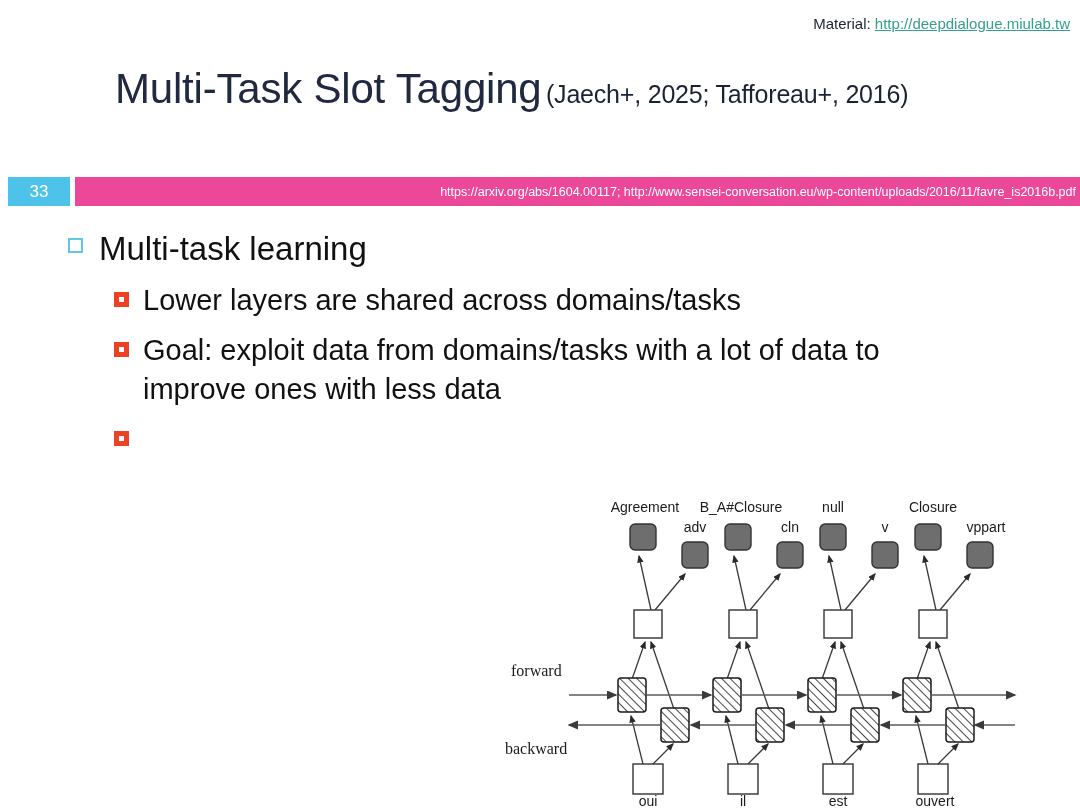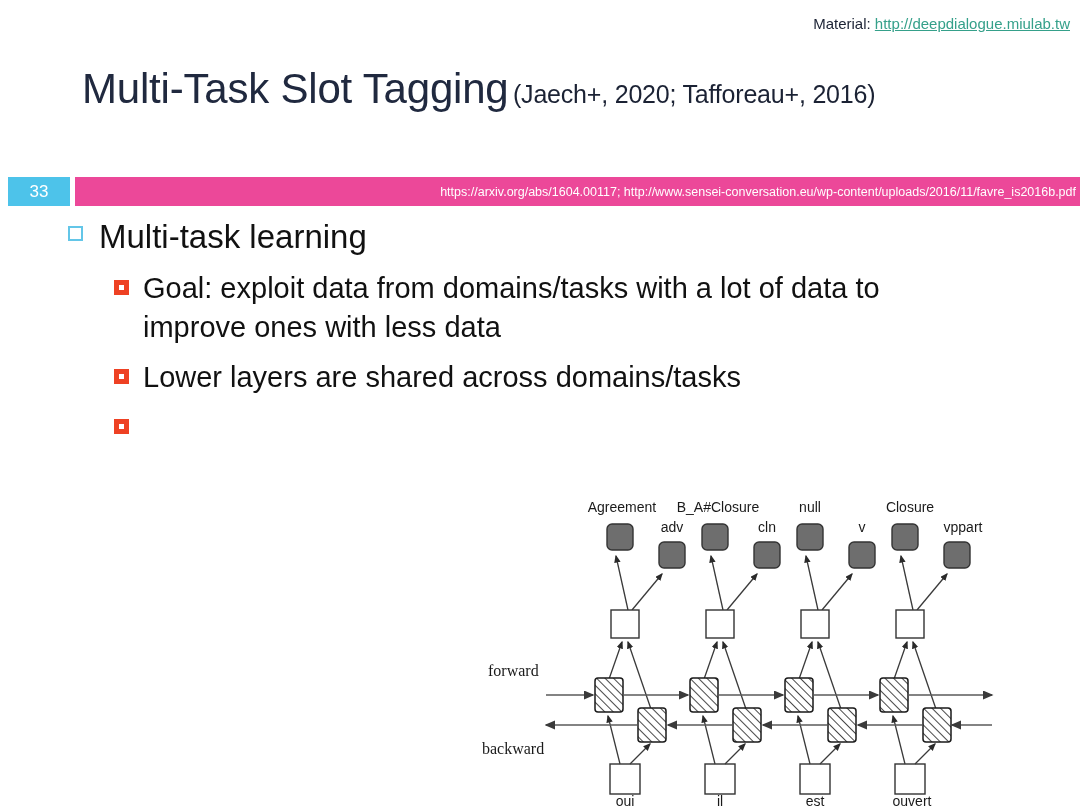--- a/index.html
+++ b/index.html
@@ -36,20 +36,21 @@
     left: 82px;
     top: 66px;
     width: 940px;
   }
   .title-main {
     font-size: 42px;
     line-height: 46px;
     color: #20293f;
     font-weight: normal;
     letter-spacing: -0.2px;
+    margin-left: 33px;
   }
   .title-cite {
     font-size: 25px;
     letter-spacing: -0.2px;
   }
 
   
   .slide-band {
     position: absolute;
     left: 8px;
@@ -84,21 +85,21 @@
     justify-content: flex-end;
     padding-right: 12px;
     box-sizing: border-box;
     white-space: nowrap;
   }
 
   
   .bullets {
     position: absolute;
     left: 68px;
-    top: 216px;
+    top: 228px;
     width: 960px;
   }
   .bullet-l1 {
     display: flex;
     align-items: flex-start;
     margin-bottom: 12px;
   }
   .marker-l1 {
     width: 15px;
     height: 15px;
@@ -142,21 +143,21 @@
   .bullet-l2-text {
     font-size: 29px;
     line-height: 39px;
     color: #111111;
     max-width: 830px;
   }
 
   
   .diagram {
     position: absolute;
-    left: 480px;
+    left: 503px;
     top: 486px;
     width: 570px;
     height: 320px;
   }
   .diagram svg { display: block; }
   .dg-label {
     font-family: "Liberation Sans", sans-serif;
     font-size: 14px;
     fill: #1a1a1a;
   }
@@ -169,43 +170,43 @@
 </head>
 <body>
 
 <div class="material-line">
   <span class="material-label">Material:</span>
   <a class="material-link" href="#">http://deepdialogue.miulab.tw</a>
 </div>
 
 <div class="title-block">
   <span class="title-main">Multi-Task Slot Tagging</span>
-  <span class="title-cite">(Jaech+, 2020; Tafforeau+, 2016)</span>
+  <span class="title-cite">(Jaech+, 2025; Tafforeau+, 2016)</span>
 </div>
 
 <div class="slide-band">
   <div class="page-badge">33</div>
   <div class="url-band">https://arxiv.org/abs/1604.00117; http://www.sensei-conversation.eu/wp-content/uploads/2016/11/favre_is2016b.pdf</div>
 </div>
 
 <div class="bullets">
 
   <div class="bullet-l1">
     <span class="marker-l1"></span>
     <span class="bullet-l1-text">Multi-task learning</span>
   </div>
 
   <div class="bullet-l2">
     <span class="marker-l2"></span>
-    <span class="bullet-l2-text">Goal: exploit data from domains/tasks with a lot of data to improve ones with less data</span>
+    <span class="bullet-l2-text">Lower layers are shared across domains/tasks</span>
   </div>
 
   <div class="bullet-l2">
     <span class="marker-l2"></span>
-    <span class="bullet-l2-text">Lower layers are shared across domains/tasks</span>
+    <span class="bullet-l2-text">Goal: exploit data from domains/tasks with a lot of data to improve ones with less data</span>
   </div>
 
   <div class="bullet-l2">
     <span class="marker-l2"></span>
   </div>
 
 </div>
 
 <div class="diagram">
   <svg width="570" height="320" viewBox="0 0 570 320" xmlns="http://www.w3.org/2000/svg">

